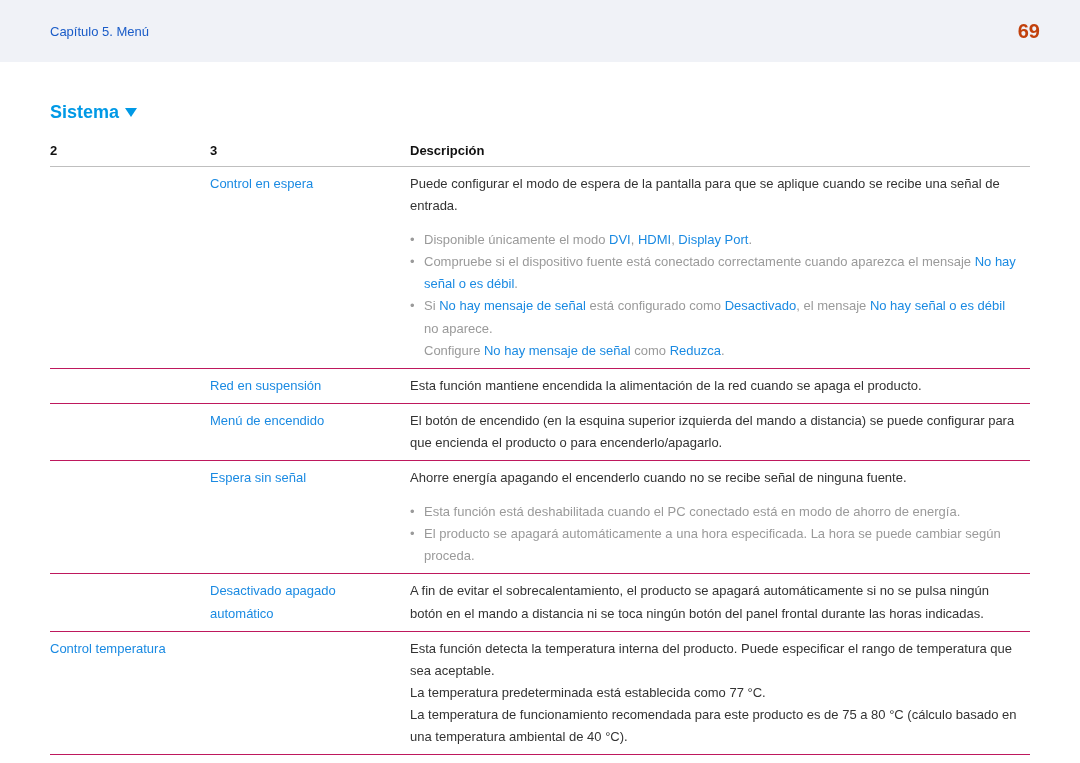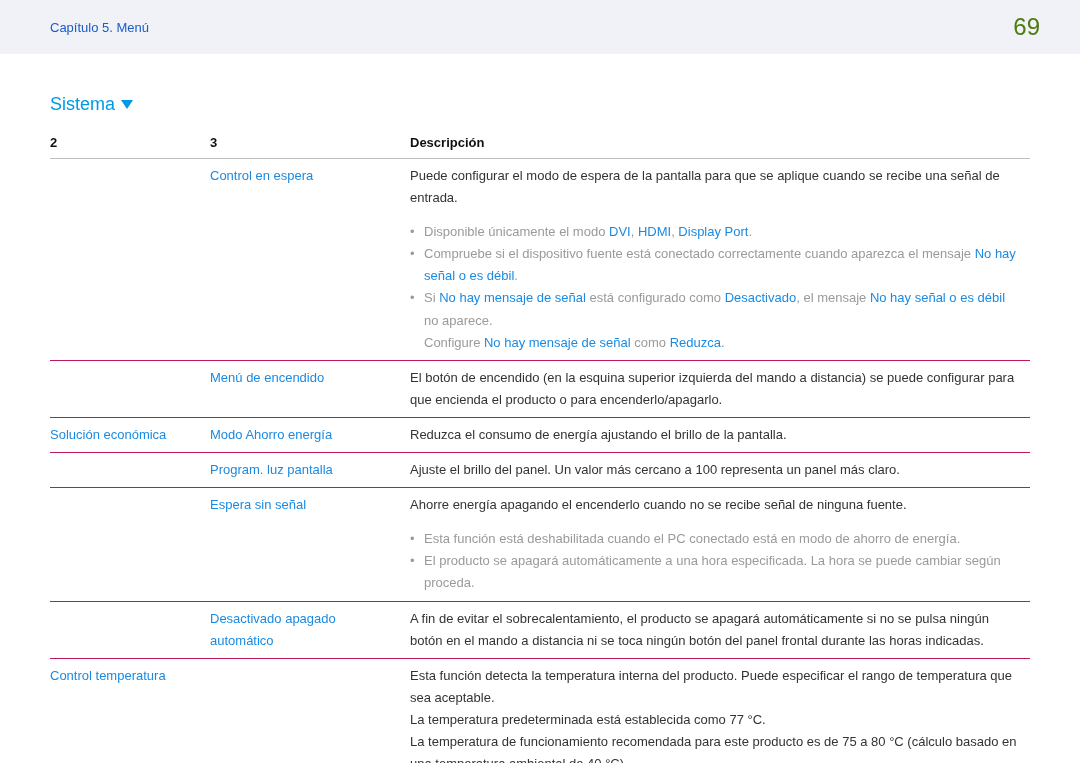--- a/index.html
+++ b/index.html
@@ -5,33 +5,33 @@
     * { margin:0; padding:0; box-sizing:border-box; }
     body {
       font-family: "Segoe UI", Arial, sans-serif;
       font-size:13px;
       color:#333;
       background:#fff;
       width:1080px;
     }
     .topbar {
       background:#f0f2f7;
-      height:54px;
+      height:62px;
       display:flex;
       align-items:center;
       justify-content:space-between;
       padding:0 40px 0 50px;
     }
     .breadcrumb { color:#1a5cc8; font-size:13px; }
-    .page-number { color:#4d7c0f; font-size:24px; font-weight:400; }
+    .page-number { color:#c2410c; font-size:20px; font-weight:700; }
     .content { padding:40px 50px 30px 50px; }
     .section-title {
       color:#0099e6;
       font-size:18px;
-      font-weight:400;
+      font-weight:700;
       margin-bottom:14px;
       display:flex;
       align-items:center;
     }
     .section-title .caret {
       display:inline-block;
       width:0;height:0;
       border-left:6px solid transparent;
       border-right:6px solid transparent;
       border-top:9px solid #0099e6;
@@ -99,32 +99,27 @@
           <td class="col1 blue"></td>
           <td class="col2 blue">Control en espera</td>
           <td><span>Puede configurar el modo de espera de la pantalla para que se aplique cuando se recibe una señal de entrada.</span><ul class="notes">
               <li>Disponible únicamente el modo <span class="hl">DVI</span>, <span class="hl">HDMI</span>, <span class="hl">Display Port</span>.</li>
               <li>Compruebe si el dispositivo fuente está conectado correctamente cuando aparezca el mensaje <span class="hl">No hay señal o es débil</span>.</li>
               <li>Si <span class="hl">No hay mensaje de señal</span> está configurado como <span class="hl">Desactivado</span>, el mensaje <span class="hl">No hay señal o es débil</span> no aparece.<br>Configure <span class="hl">No hay mensaje de señal</span> como <span class="hl">Reduzca</span>.</li>
             </ul></td>
         </tr>
         <tr>
           <td class="col1 blue"></td>
-          <td class="col2 blue">Menú de encendido</td>
-          <td><span>El botón de encendido (en la esquina superior izquierda del mando a distancia) se puede configurar para que encienda el producto o para encenderlo/apagarlo.</span></td>
-        </tr>
-        <tr>
-          <td class="col1 blue">Solución económica</td>
-          <td class="col2 blue">Modo Ahorro energía</td>
-          <td><span>Reduzca el consumo de energía ajustando el brillo de la pantalla.</span></td>
+          <td class="col2 blue">Red en suspensión</td>
+          <td><span>Esta función mantiene encendida la alimentación de la red cuando se apaga el producto.</span></td>
         </tr>
         <tr>
           <td class="col1 blue"></td>
-          <td class="col2 blue">Program. luz pantalla</td>
-          <td><span>Ajuste el brillo del panel. Un valor más cercano a 100 representa un panel más claro.</span></td>
+          <td class="col2 blue">Menú de encendido</td>
+          <td><span>El botón de encendido (en la esquina superior izquierda del mando a distancia) se puede configurar para que encienda el producto o para encenderlo/apagarlo.</span></td>
         </tr>
         <tr>
           <td class="col1 blue"></td>
           <td class="col2 blue">Espera sin señal</td>
           <td><span>Ahorre energía apagando el encenderlo cuando no se recibe señal de ninguna fuente.</span><ul class="notes">
               <li>Esta función está deshabilitada cuando el PC conectado está en modo de ahorro de energía.</li>
               <li>El producto se apagará automáticamente a una hora especificada. La hora se puede cambiar según proceda.</li>
             </ul></td>
         </tr>
         <tr>

